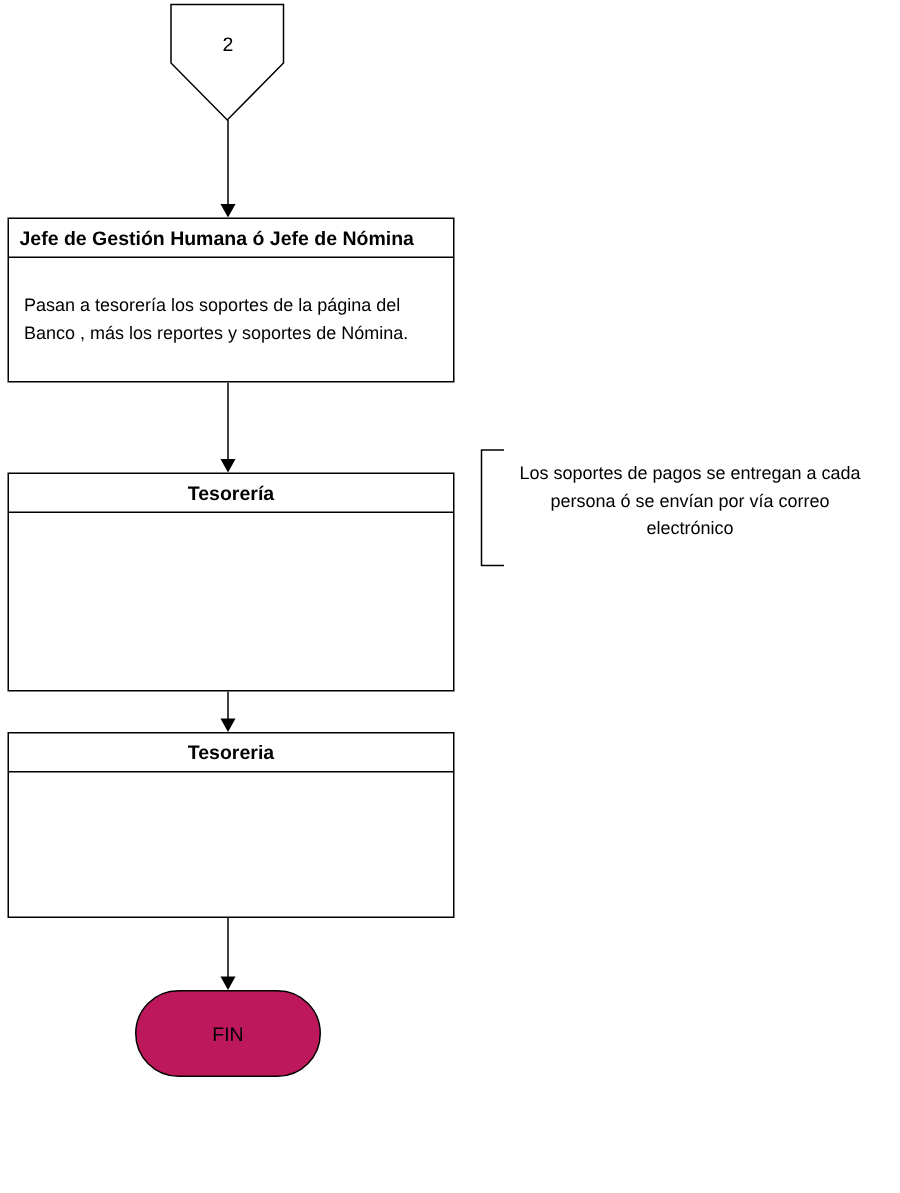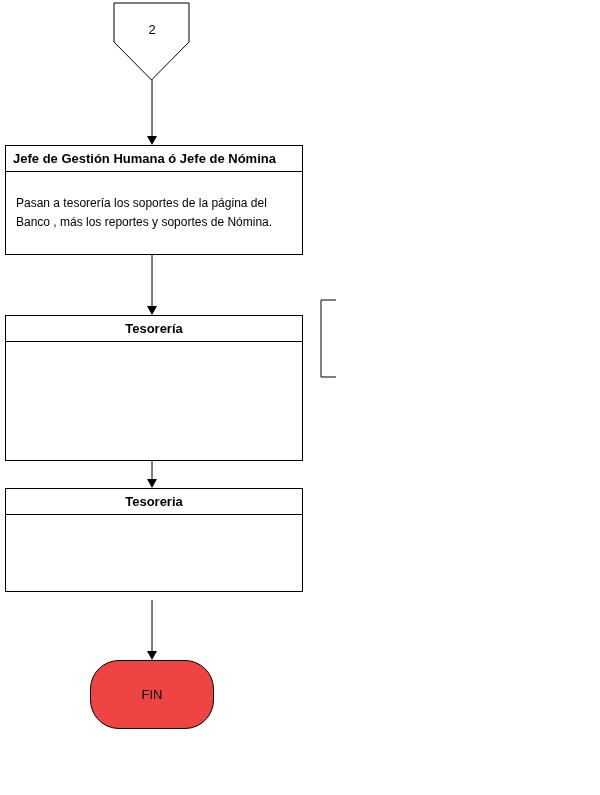--- a/index.html
+++ b/index.html
@@ -50,37 +50,37 @@
     display: flex;
     align-items: center;
     justify-content: center;
     text-align: left;
     font-size: 12px;
     line-height: 1.6;
     padding: 4px 10px;
   }
   #box1 { top: 145px; height: 110px; }
   #box2 { top: 315px; height: 146px; }
-  #box3 { top: 488px; height: 104px; }
+  #box3 { top: 488px; height: 124px; }
 
   .annotation {
     position: absolute;
     left: 345px; top: 306px; width: 230px;
     text-align: center;
     font-size: 12px;
     line-height: 1.55;
   }
 
   .terminator {
     position: absolute;
     left: 90px; top: 660px;
-    width: 124px; height: 69px;
+    width: 124px; height: 58px;
     border: 1px solid #000;
     border-radius: 29px;
-    background: #ef4444;
+    background: #be185d;
     display: flex;
     align-items: center;
     justify-content: center;
     font-size: 13px;
   }
 </style>
 </head>
 <body>
 
 <div class="canvas">
@@ -120,18 +120,19 @@
   </div>
 
   <div class="process-box" id="box2">
     <div class="box-header">Tesorería</div>
   </div>
 
   <div class="process-box" id="box3">
     <div class="box-header">Tesoreria</div>
   </div>
 
+  <div class="annotation">Los soportes de pagos se entregan a cada persona ó se envían por vía correo electrónico</div>
 
   <div class="terminator">
     <span>FIN</span>
   </div>
 
 </div>
 
 </body></html>

